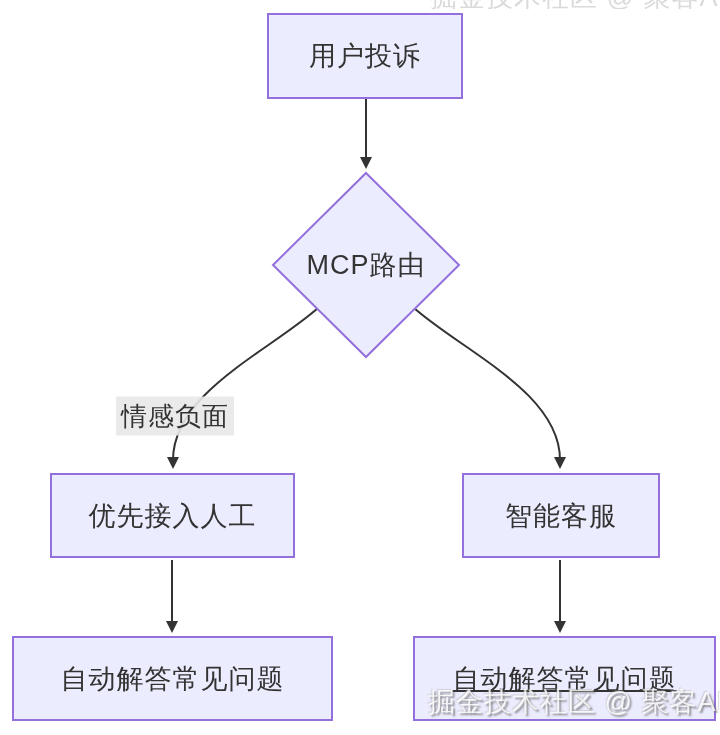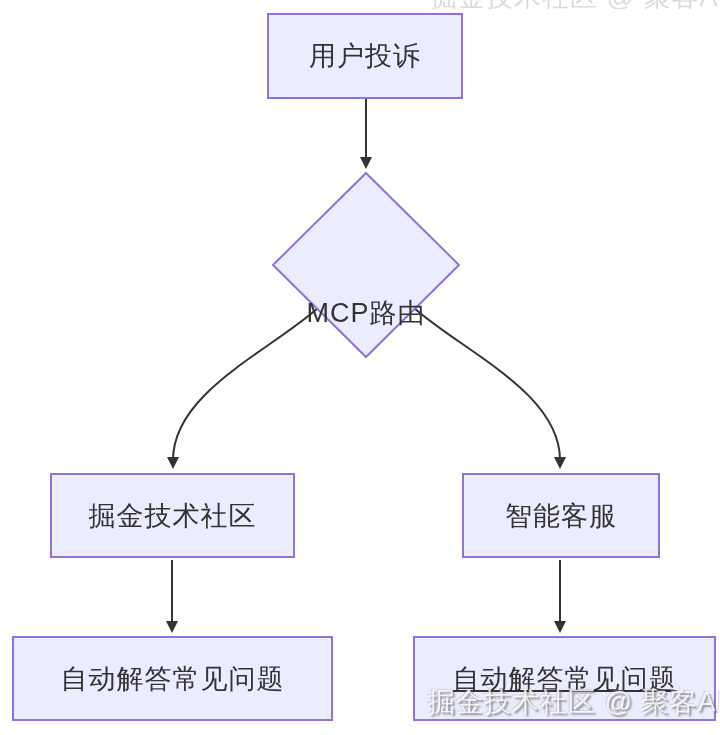--- a/index.html
+++ b/index.html
@@ -35,21 +35,20 @@
 
   .diamond-label {
     position: absolute;
     color: #333333;
     display: flex;
     align-items: center;
     justify-content: center;
     font-size: 27px;
     letter-spacing: 1px;
     background: transparent;
-    margin-top: 48px;
   }
 
   .edge-label {
     position: absolute;
     transform: translate(-50%, -50%);
     background: rgba(232, 232, 232, 0.9);
     color: #333333;
     font-size: 26px;
     letter-spacing: 1px;
     padding: 2px 5px;
@@ -109,28 +108,29 @@
 
     <path d="M560,560 L560,624" stroke="#333333" stroke-width="2" fill="none" marker-end="url(#arrow)"></path>
 
     <polygon points="366,173 459,265 366,357 273,265" fill="#ECECFF" stroke="#9370DB" stroke-width="2"></polygon>
   </svg>
 
   <div class="node" style="left:267px; top:13px; width:196px; height:86px;">用户投诉</div>
 
   <div class="diamond-label" style="left:286px; top:247px; width:160px; height:36px;">MCP路由</div>
 
-  <div class="node" style="left:50px; top:473px; width:245px; height:85px;">掘金技术社区</div>
+  <div class="node" style="left:50px; top:473px; width:245px; height:85px;">优先接入人工</div>
 
   <div class="node" style="left:462px; top:473px; width:198px; height:85px;">智能客服</div>
 
   <div class="node" style="left:12px; top:636px; width:321px; height:85px;">自动解答常见问题</div>
 
   <div class="node" style="left:413px; top:636px; width:303px; height:85px;text-decoration:underline;">自动解答常见问题</div>
 
+  <div class="edge-label" style="left:175px; top:416px;">情感负面</div>
 
 
   <div class="watermark">掘金技术社区 @ 聚客AI</div>
 
   <div class="watermark-top-clip">
     <span>掘金技术社区 @ 聚客AI</span>
   </div>
 
 </div>
 

